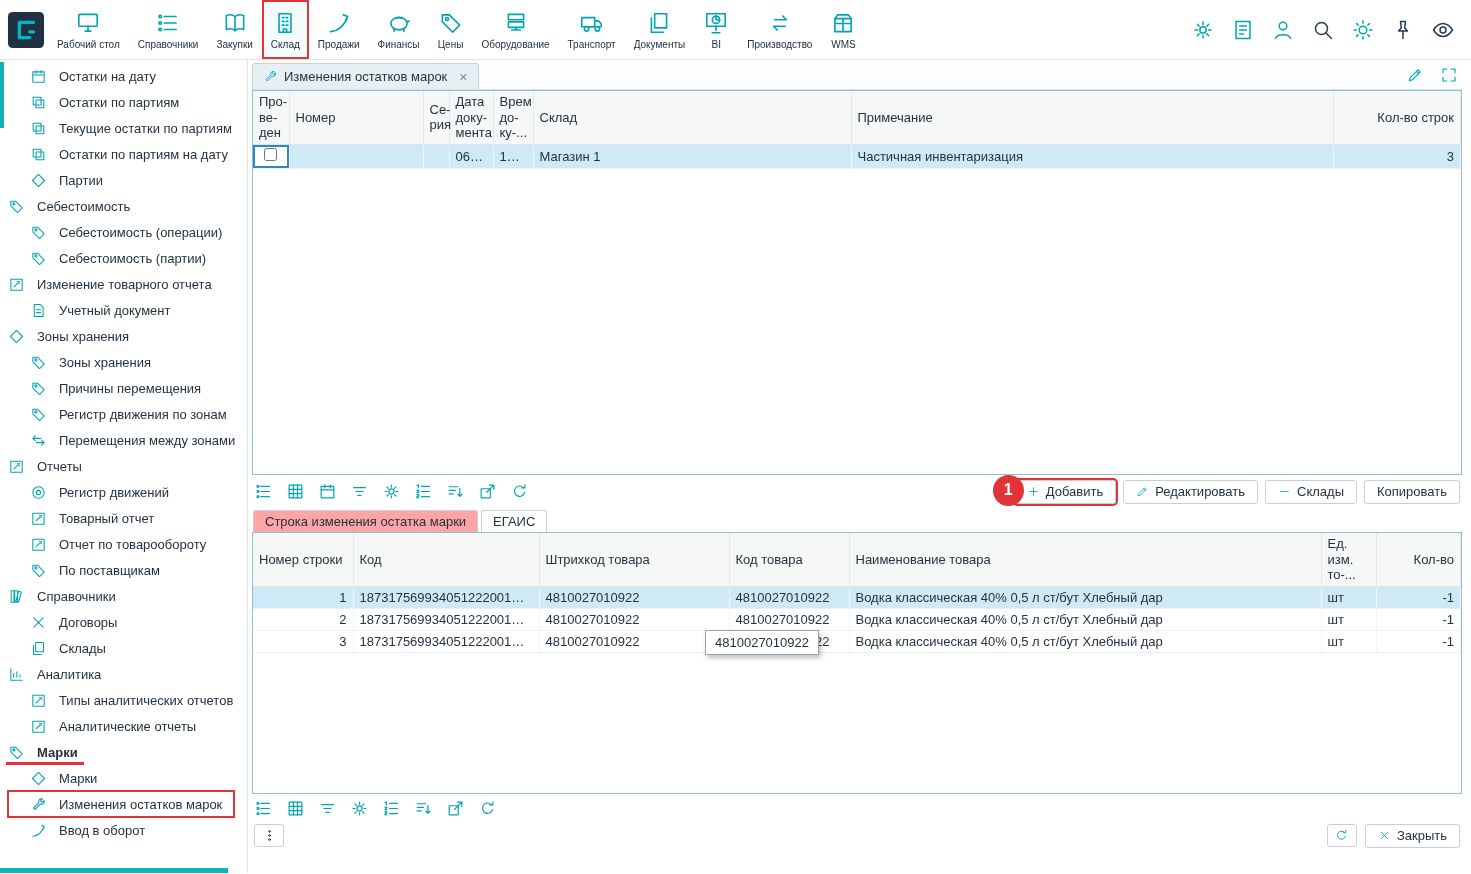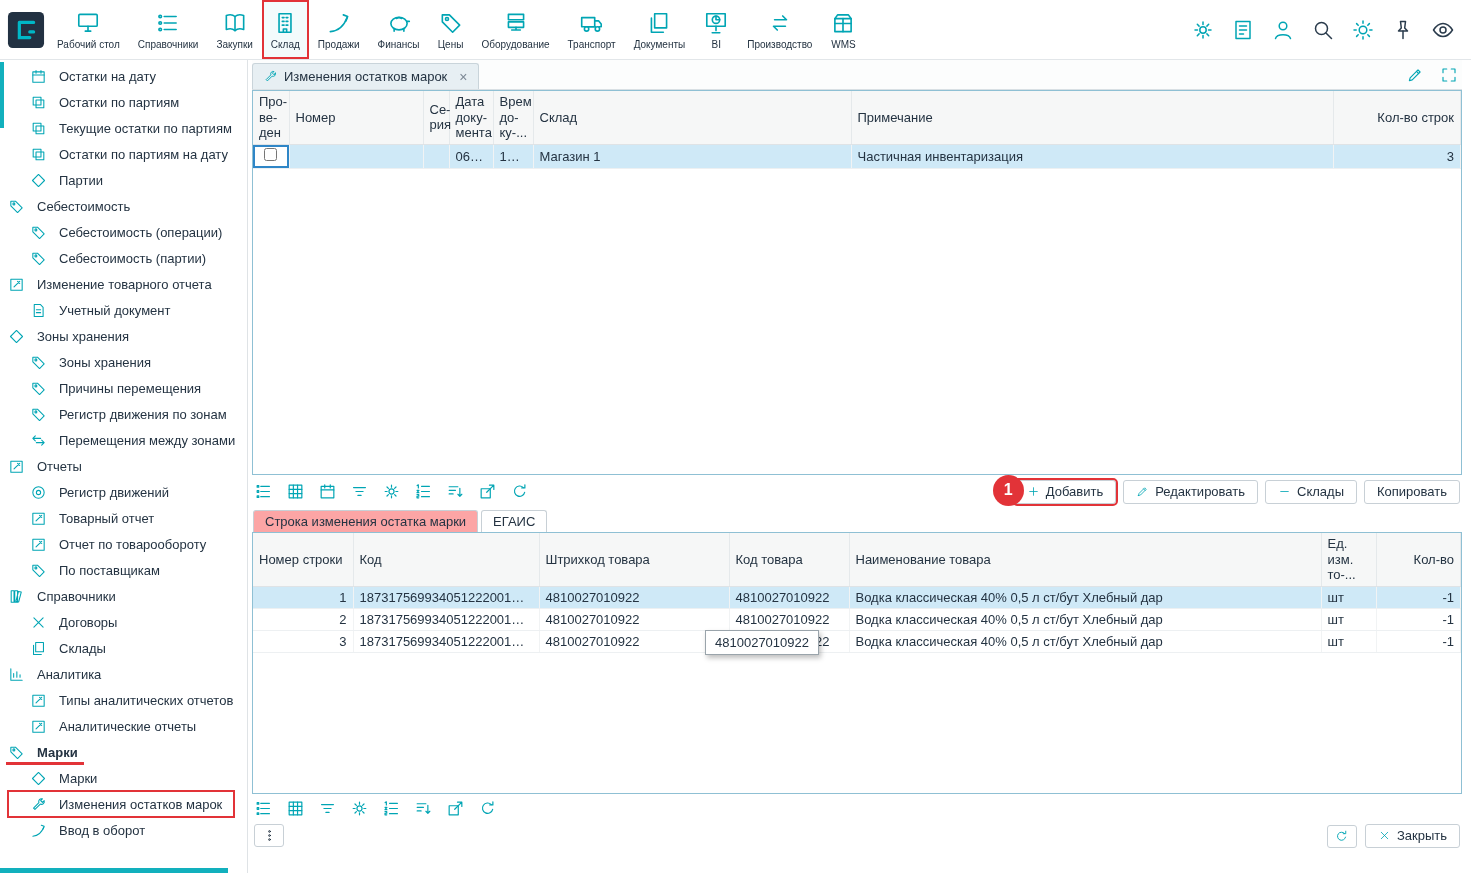--- a/index.html
+++ b/index.html
@@ -80,21 +80,21 @@
   .tab2{border:1px solid #c8d0d6;border-bottom:none;padding:0 11px;height:22px;display:flex;align-items:center;background:#fff;border-radius:3px 3px 0 0;cursor:pointer}
   .tab2.active{background:#fca5a5}
 
   
   .tooltip{position:absolute;left:452px;top:97px;background:#fff;border:1px solid #9aa4ab;box-shadow:2px 3px 5px rgba(0,0,0,.25);padding:4px 9px;z-index:5}
 
   
   .bottombar{height:30px;display:flex;align-items:center;padding:3px 2px 6px}
   .sqbtn{width:30px;height:23px;border:1px solid #c8d0d6;border-radius:3px;display:flex;align-items:center;justify-content:center;background:#fff;cursor:pointer}
   .sqbtn .icon{width:15px;height:15px;color:#243342}
-  .bb-right{margin-left:auto;display:flex;gap:8px;align-items:flex-end}
+  .bb-right{margin-left:auto;display:flex;gap:8px;align-items:flex-start}
   .bb-right .sqbtn .icon{color:#00a5b4}
 </style>
 </head>
 <body>
 
 <header class="topbar">
   <div class="logo">
     <svg width="38" height="38" viewBox="0 0 40 40">
         <rect x="1" y="1" width="38" height="38" rx="5" fill="#223142"></rect>
         <path d="M13 12h15M13 12v16h11M24 22h4" stroke="#00b7c6" stroke-width="3.4" fill="none" stroke-linecap="round"></path>

